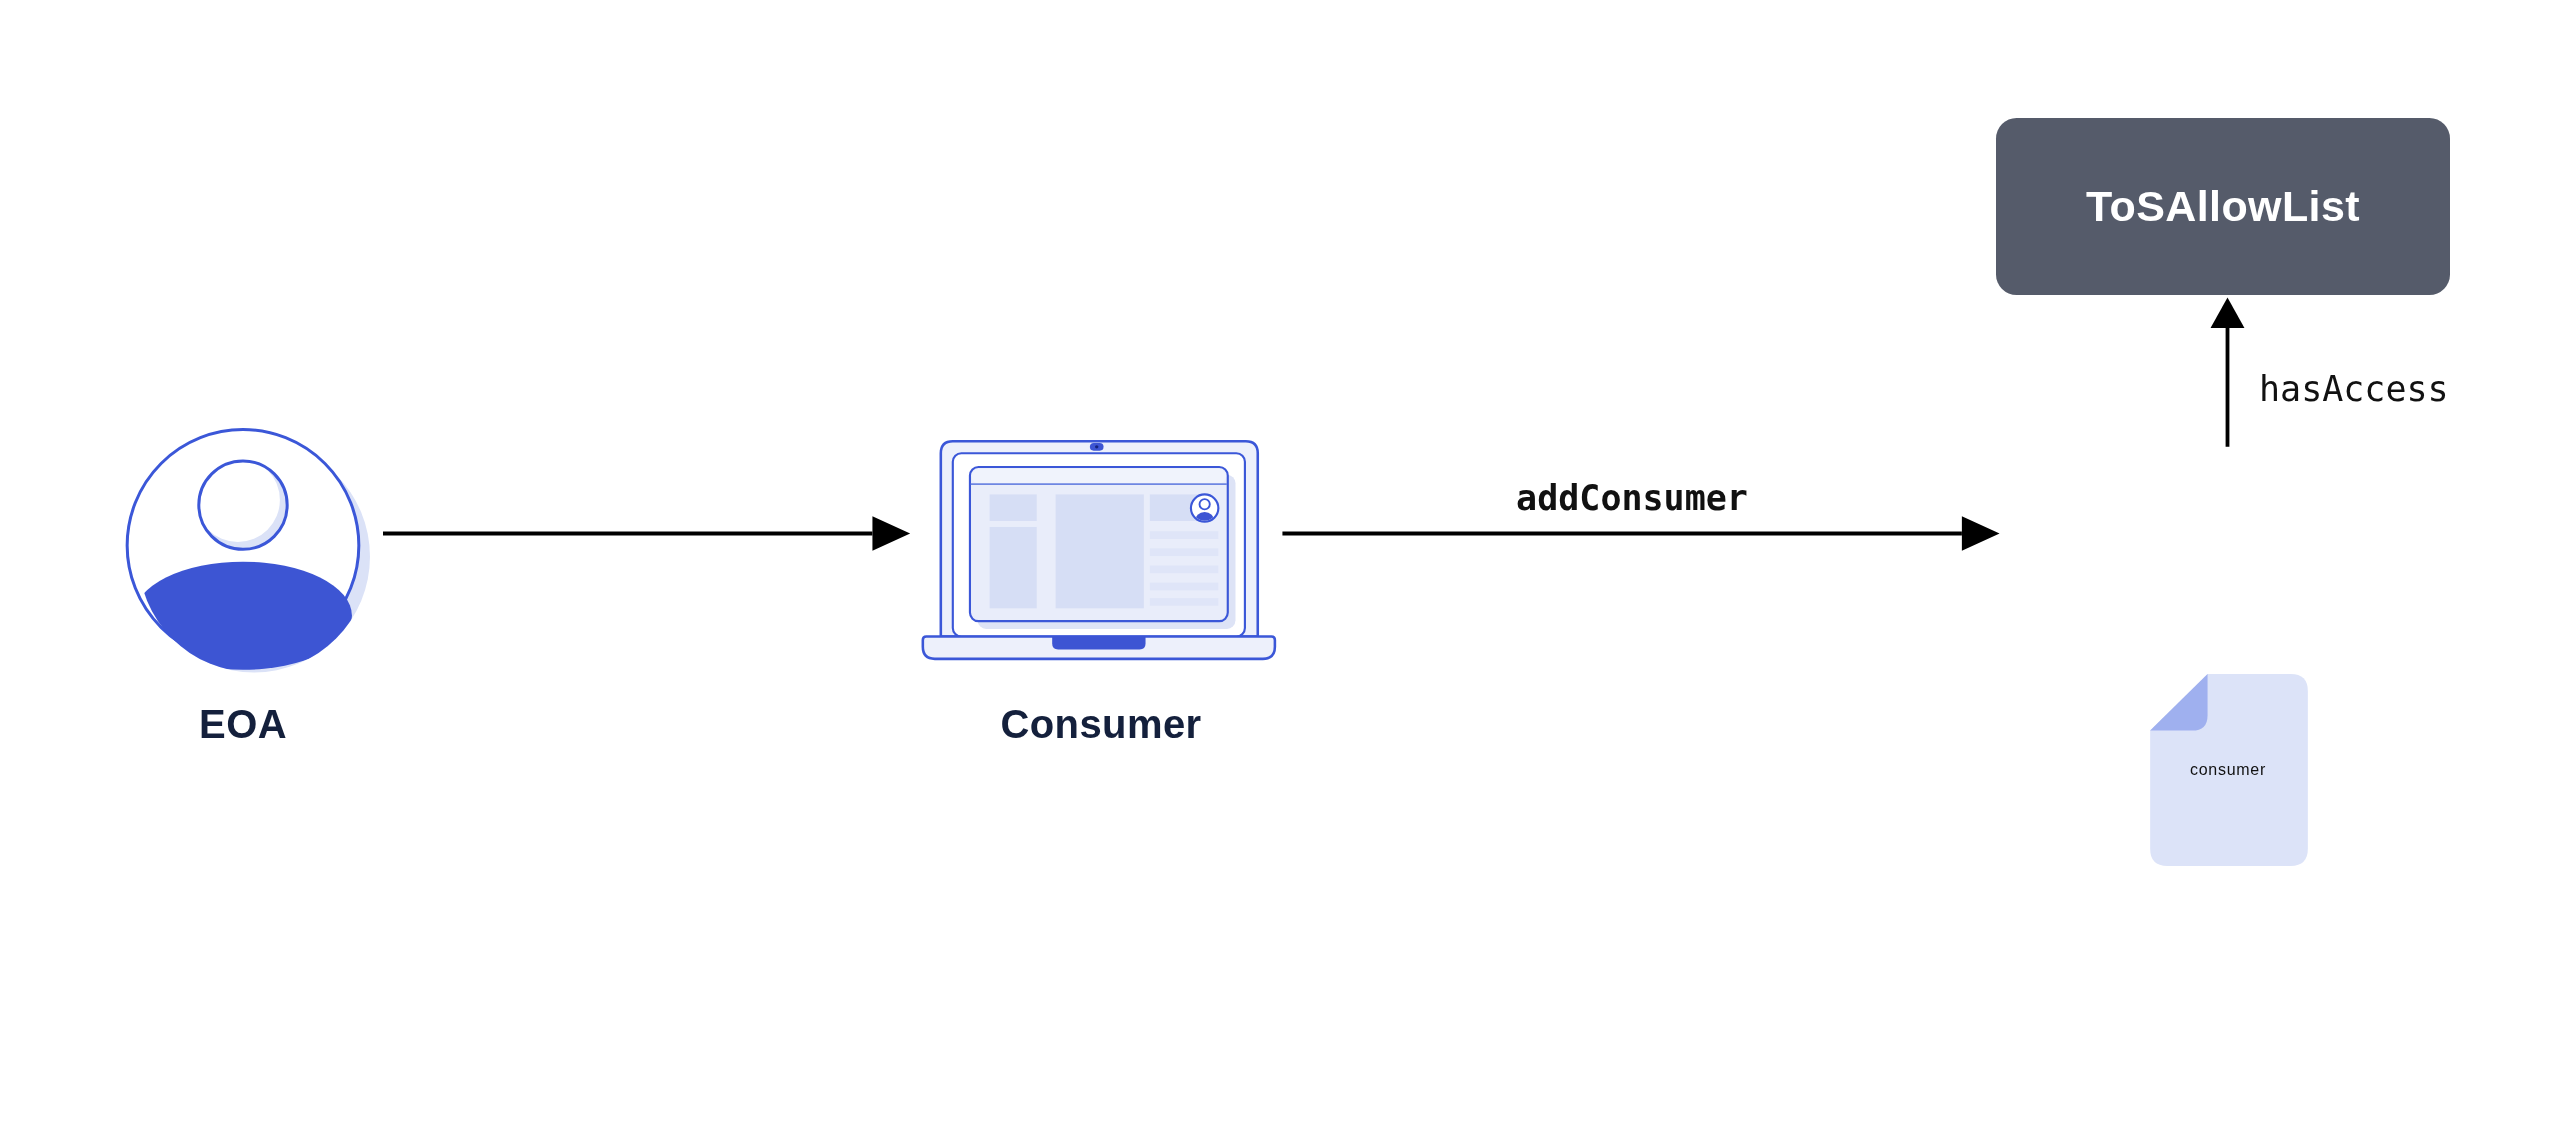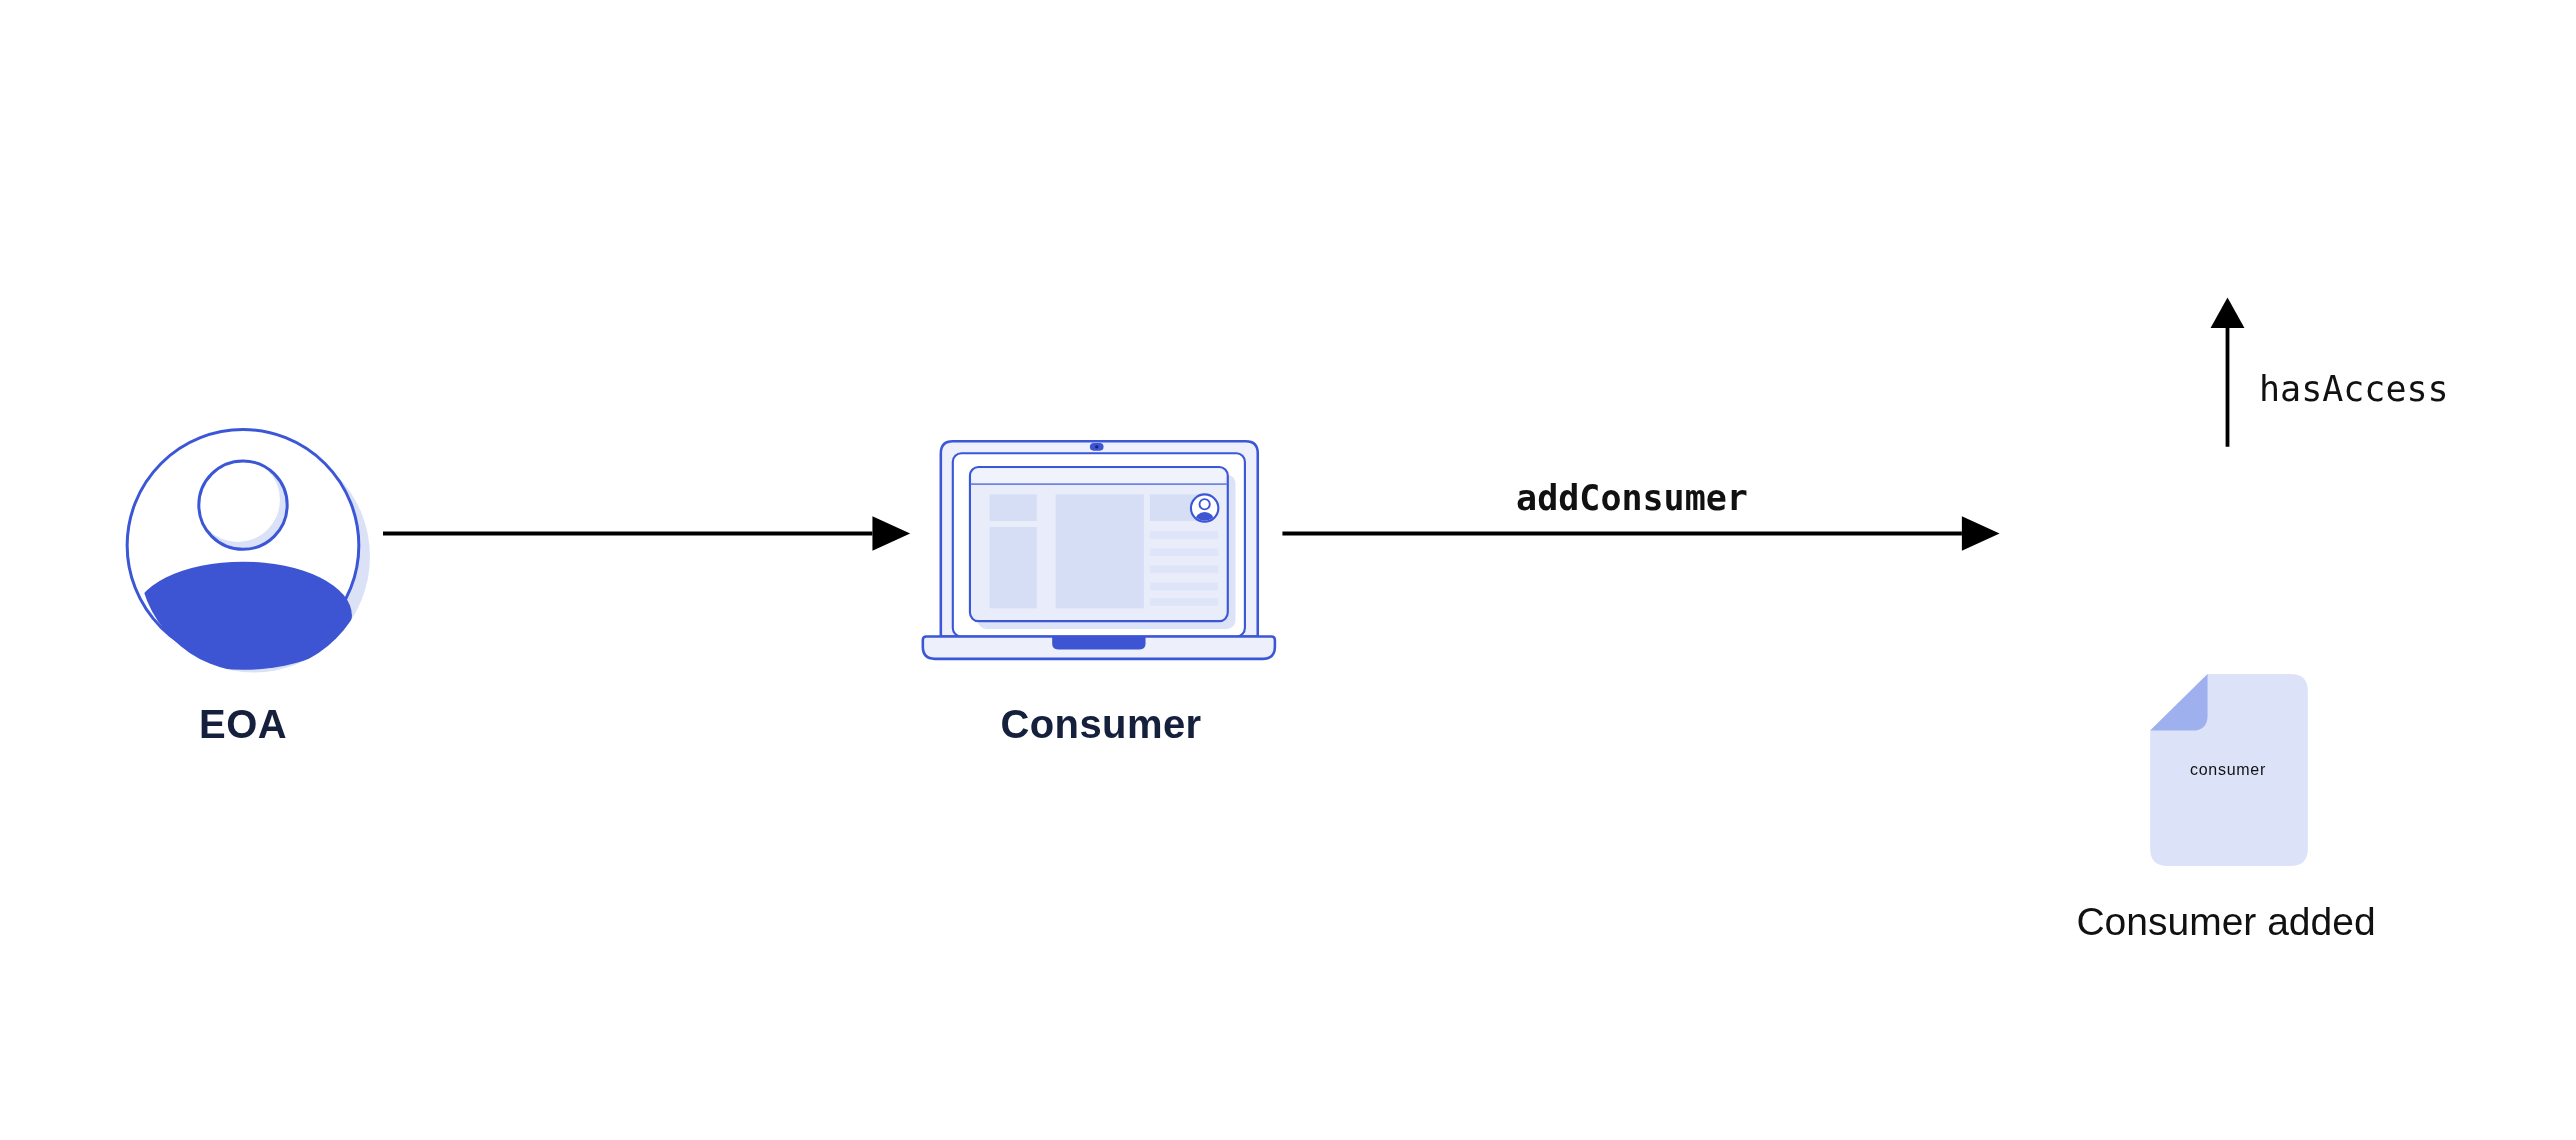--- a/index.html
+++ b/index.html
@@ -108,22 +108,24 @@
   </svg>
   <div class="code-label centered" style="left:1632px;top:478px">addConsumer</div>
 
 
   <svg class="abs" style="left:2208px;top:295px" width="39" height="156" viewBox="0 0 46 182">
     <line x1="23" y1="178" x2="23" y2="34" style="stroke:var(--arrow-black);stroke-width:4.5"></line>
     <polygon points="3,38 23,2 43,38" style="fill:var(--arrow-black)"></polygon>
   </svg>
   <div class="code-label" style="left:2259px;top:369px">hasAccess</div>
 
+  <div class="contract-box" style="top:118px">
+    <span>ToSAllowList</span>
+  </div>
 
   <svg class="abs" style="left:2150px;top:674px" width="158" height="192" viewBox="0 0 184 224">
     <path d="M67,0 H164 Q184,0 184,20 V204 Q184,224 164,224 H20 Q0,224 0,204 V66 Z" style="fill:var(--doc-body)"></path>
     <path d="M67,0 L67,48 Q67,66 49,66 L0,66 Z" style="fill:var(--doc-fold)"></path>
   </svg>
   <div class="doc-label" style="left:2228px;top:761px">consumer</div>
-  <div class="caption" style="left:2226px;top:900px">Consumer added</div>
 
 </div>
 
 
 </body></html>

